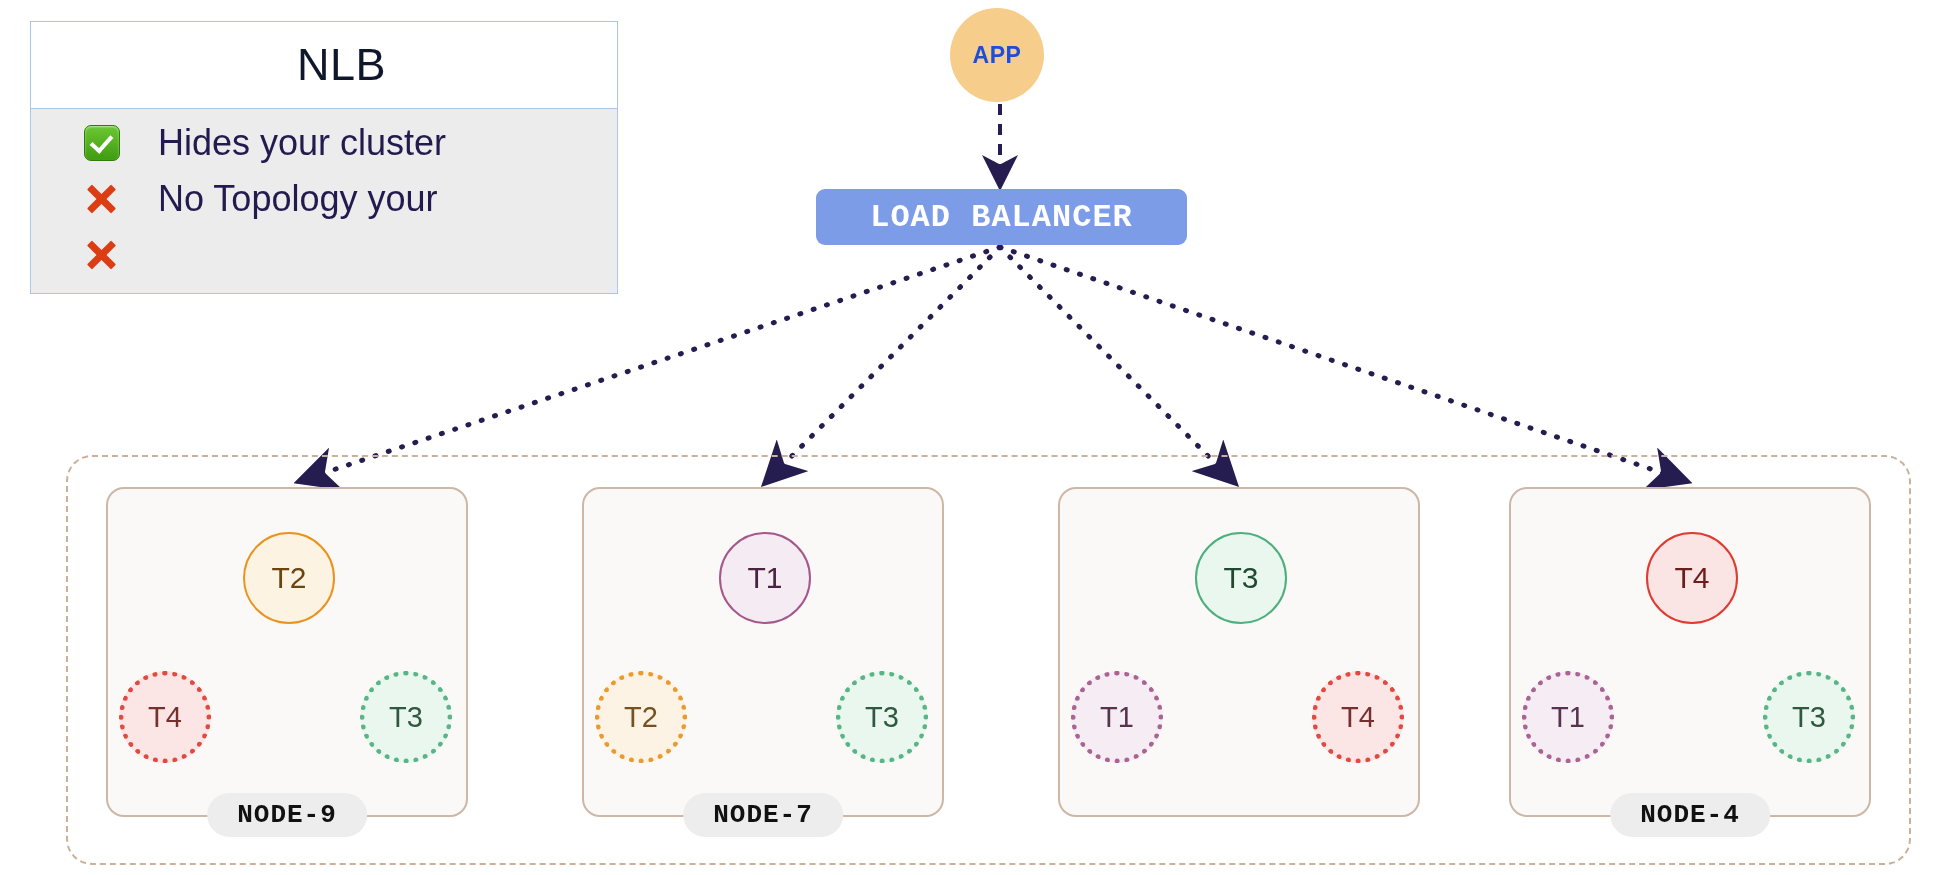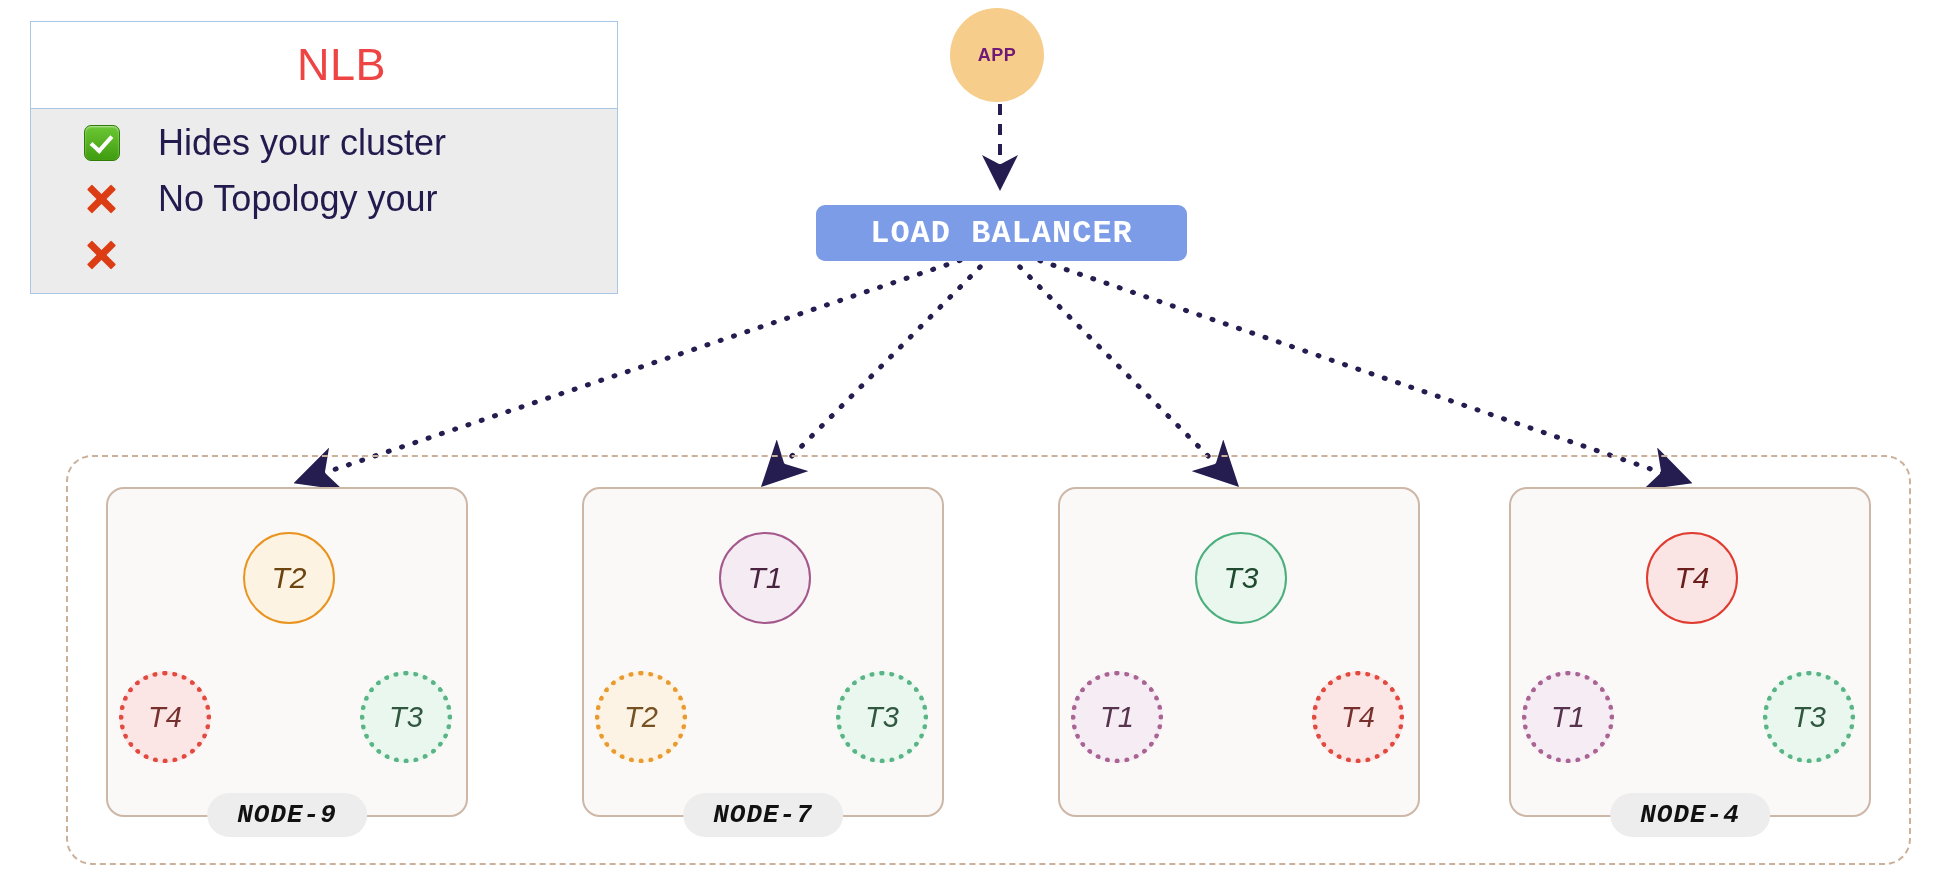--- a/index.html
+++ b/index.html
@@ -41,21 +41,21 @@
   #legend-header {
     height: 86px;
     background: #ffffff;
     display: flex;
     align-items: center;
     justify-content: center;
     border-bottom: 1.5px solid #a9c6e6;
   }
   #legend-title {
     font-size: 45px;
-    color: #ef4444;
+    color: #0f172a;
     letter-spacing: 0.5px;
     font-weight: 400;
     margin-left: 35px;
   }
   #legend-body {
     background: #ececec;
     padding: 6px 0 10px 7px;
   }
   .legend-row {
     display: flex;
@@ -121,40 +121,39 @@
     top: 8px;
     width: 94px;
     height: 94px;
     border-radius: 50%;
     background: #f6cd8b;
     display: flex;
     align-items: center;
     justify-content: center;
   }
   #app-label {
-    font-size: 18px;
+    font-size: 23px;
     font-weight: bold;
-    color: #701a75;
+    color: #1d4ed8;
     letter-spacing: 0.5px;
     font-family: "Liberation Sans", sans-serif;
   }
 
   
   #lb-box {
     position: absolute;
     left: 816px;
     top: 189px;
     width: 371px;
     height: 56px;
     border-radius: 9px;
     background: #7c9ce8;
     display: flex;
     align-items: center;
     justify-content: center;
-    margin-top: 16px;
   }
   #lb-label {
     font-family: "Liberation Mono", monospace;
     font-weight: bold;
     font-size: 32px;
     color: #ffffff;
     letter-spacing: 1px;
   }
 
   
@@ -172,21 +171,20 @@
   
   .node-box {
     position: absolute;
     width: 362px;
     height: 330px;
     border: 2px solid #cdb7a7;
     border-radius: 18px;
     background: #fbf9f7;
     box-sizing: border-box;
     top: 487px;
-    font-style: italic;
   }
   #node-0 { left: 106px; }
   #node-1 { left: 582px; }
   #node-2 { left: 1058px; }
   #node-3 { left: 1509px; }
 
   .node-pill {
     position: absolute;
     bottom: -22px;
     left: 50%;

